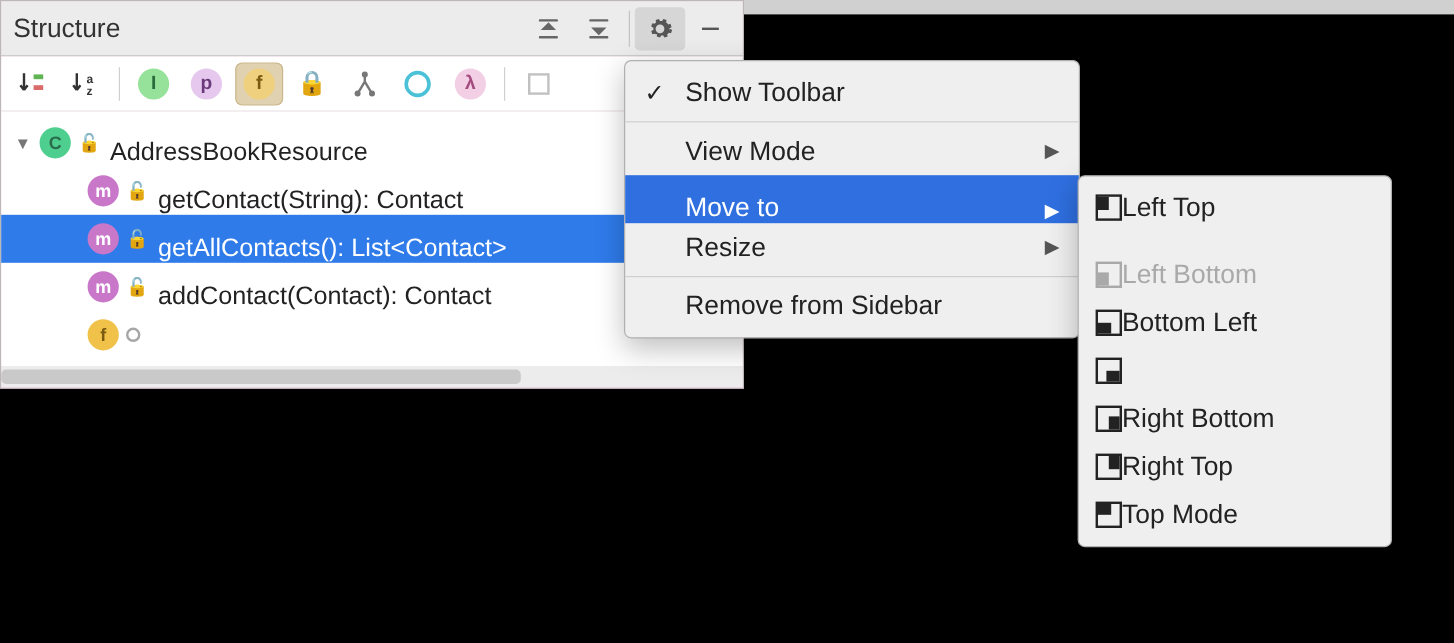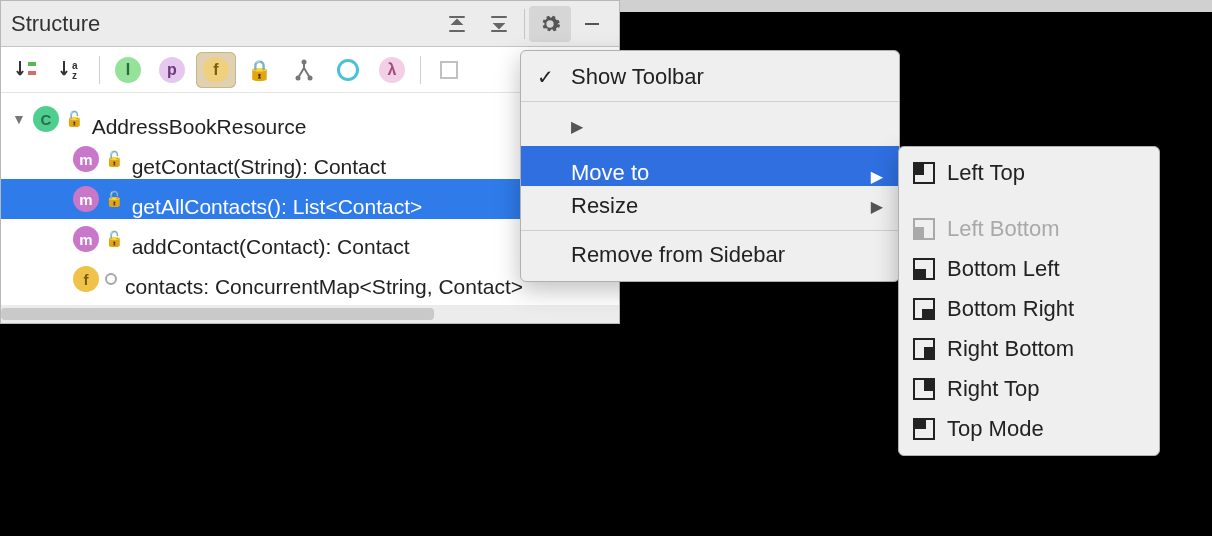--- a/index.html
+++ b/index.html
@@ -138,21 +138,20 @@
   
   .menu-sub {
     left: 898px; top: 146px; width: 262px;
   }
   .sub-item {
     height: 40px;
     display: flex; align-items: center;
     padding: 0 14px;
     font-size: 22px;
     color: #222;
-    gap: 12px;
   }
   .sub-item.disabled { color: #a9a9a9; margin-top: 16px; }
   .pos-icon {
     width: 22px; height: 22px;
     border: 2px solid currentColor;
     position: relative;
     flex-shrink:0;
   }
   .pos-icon::after {
     content:"";
@@ -275,36 +274,36 @@
       <span class="tree-label">getAllContacts(): List&lt;Contact&gt;</span>
     </div>
     <div class="tree-row depth2">
       <span class="node-badge m-badge">m</span>
       <span class="lock">🔓</span>
       <span class="tree-label">addContact(Contact): Contact</span>
     </div>
     <div class="tree-row depth2">
       <span class="node-badge f-badge">f</span>
       <span class="dot-open"></span>
-      <span class="tree-label">contacts: ConcurrentMap&lt;String, Contact&gt;</span>
     </div>
   </div>
   <div class="tree-scroll">
     <div class="thumb" style="width:70%;margin-left:0"></div>
   </div>
 </div>
 
 <div class="menu menu-main">
   <div class="menu-item">
     <span class="chk">✓</span>
     <span class="lbl">Show Toolbar</span>
   </div>
   <div class="menu-sep"></div>
   <div class="menu-item">
     <span class="chk"></span>
+    <span class="lbl">View Mode</span>
     <span class="arr">▶</span>
   </div>
   <div class="menu-item sel">
     <span class="chk"></span>
     <span class="lbl">Move to</span>
     <span class="arr">▶</span>
   </div>
   <div class="menu-item">
     <span class="chk"></span>
     <span class="lbl">Resize</span>
@@ -325,21 +324,20 @@
   <div class="sub-item disabled">
     <span class="pos-icon pi-lb"></span>
     <span>Left Bottom</span>
   </div>
   <div class="sub-item">
     <span class="pos-icon pi-bl"></span>
     <span>Bottom Left</span>
   </div>
   <div class="sub-item">
     <span class="pos-icon pi-br"></span>
-    <span>Bottom Right</span>
   </div>
   <div class="sub-item">
     <span class="pos-icon pi-rb"></span>
     <span>Right Bottom</span>
   </div>
   <div class="sub-item">
     <span class="pos-icon pi-rt"></span>
     <span>Right Top</span>
   </div>
   <div class="sub-item">

